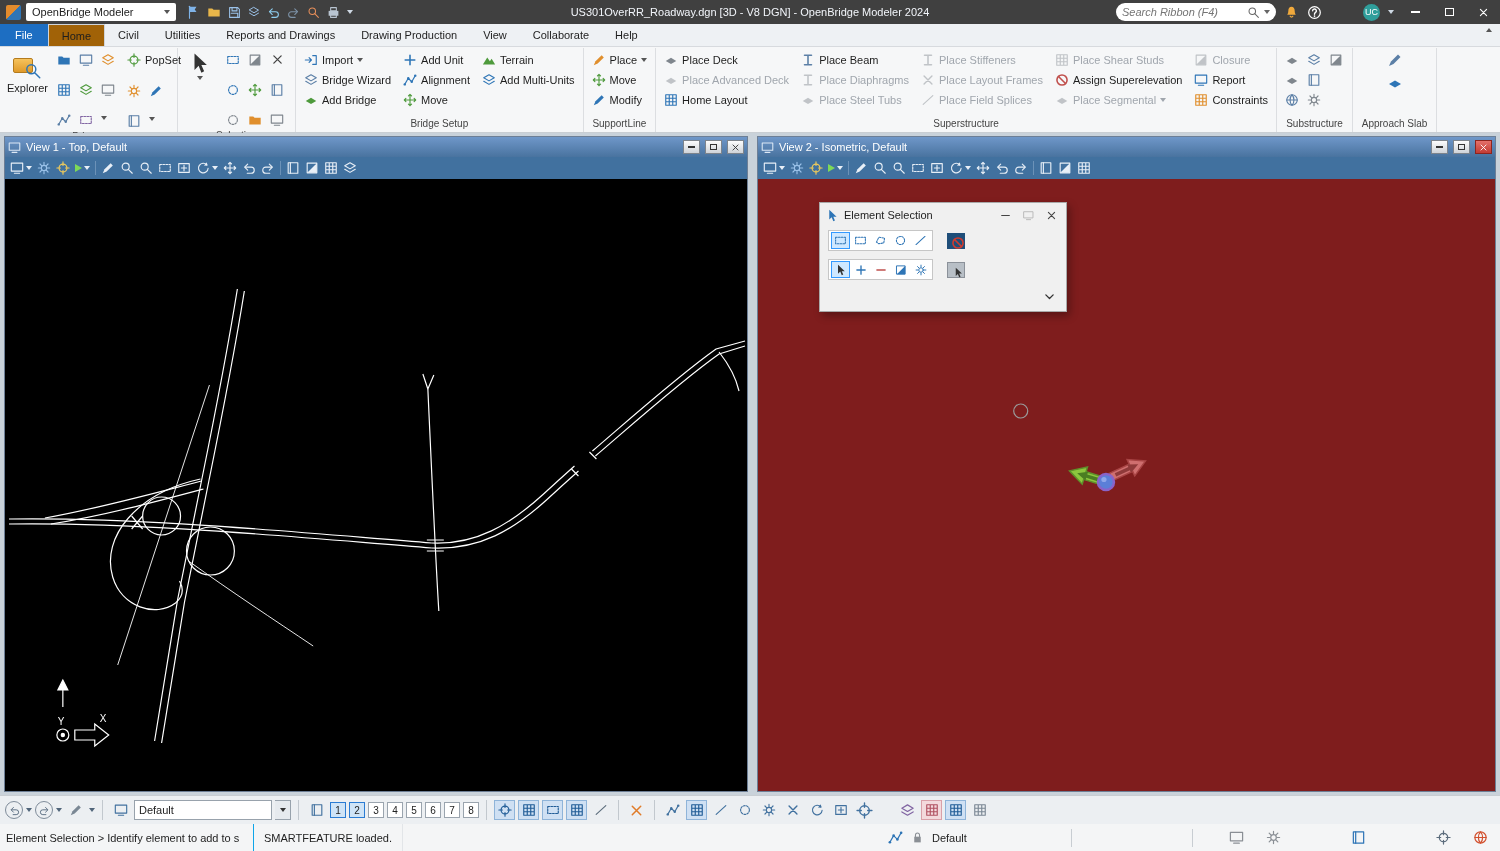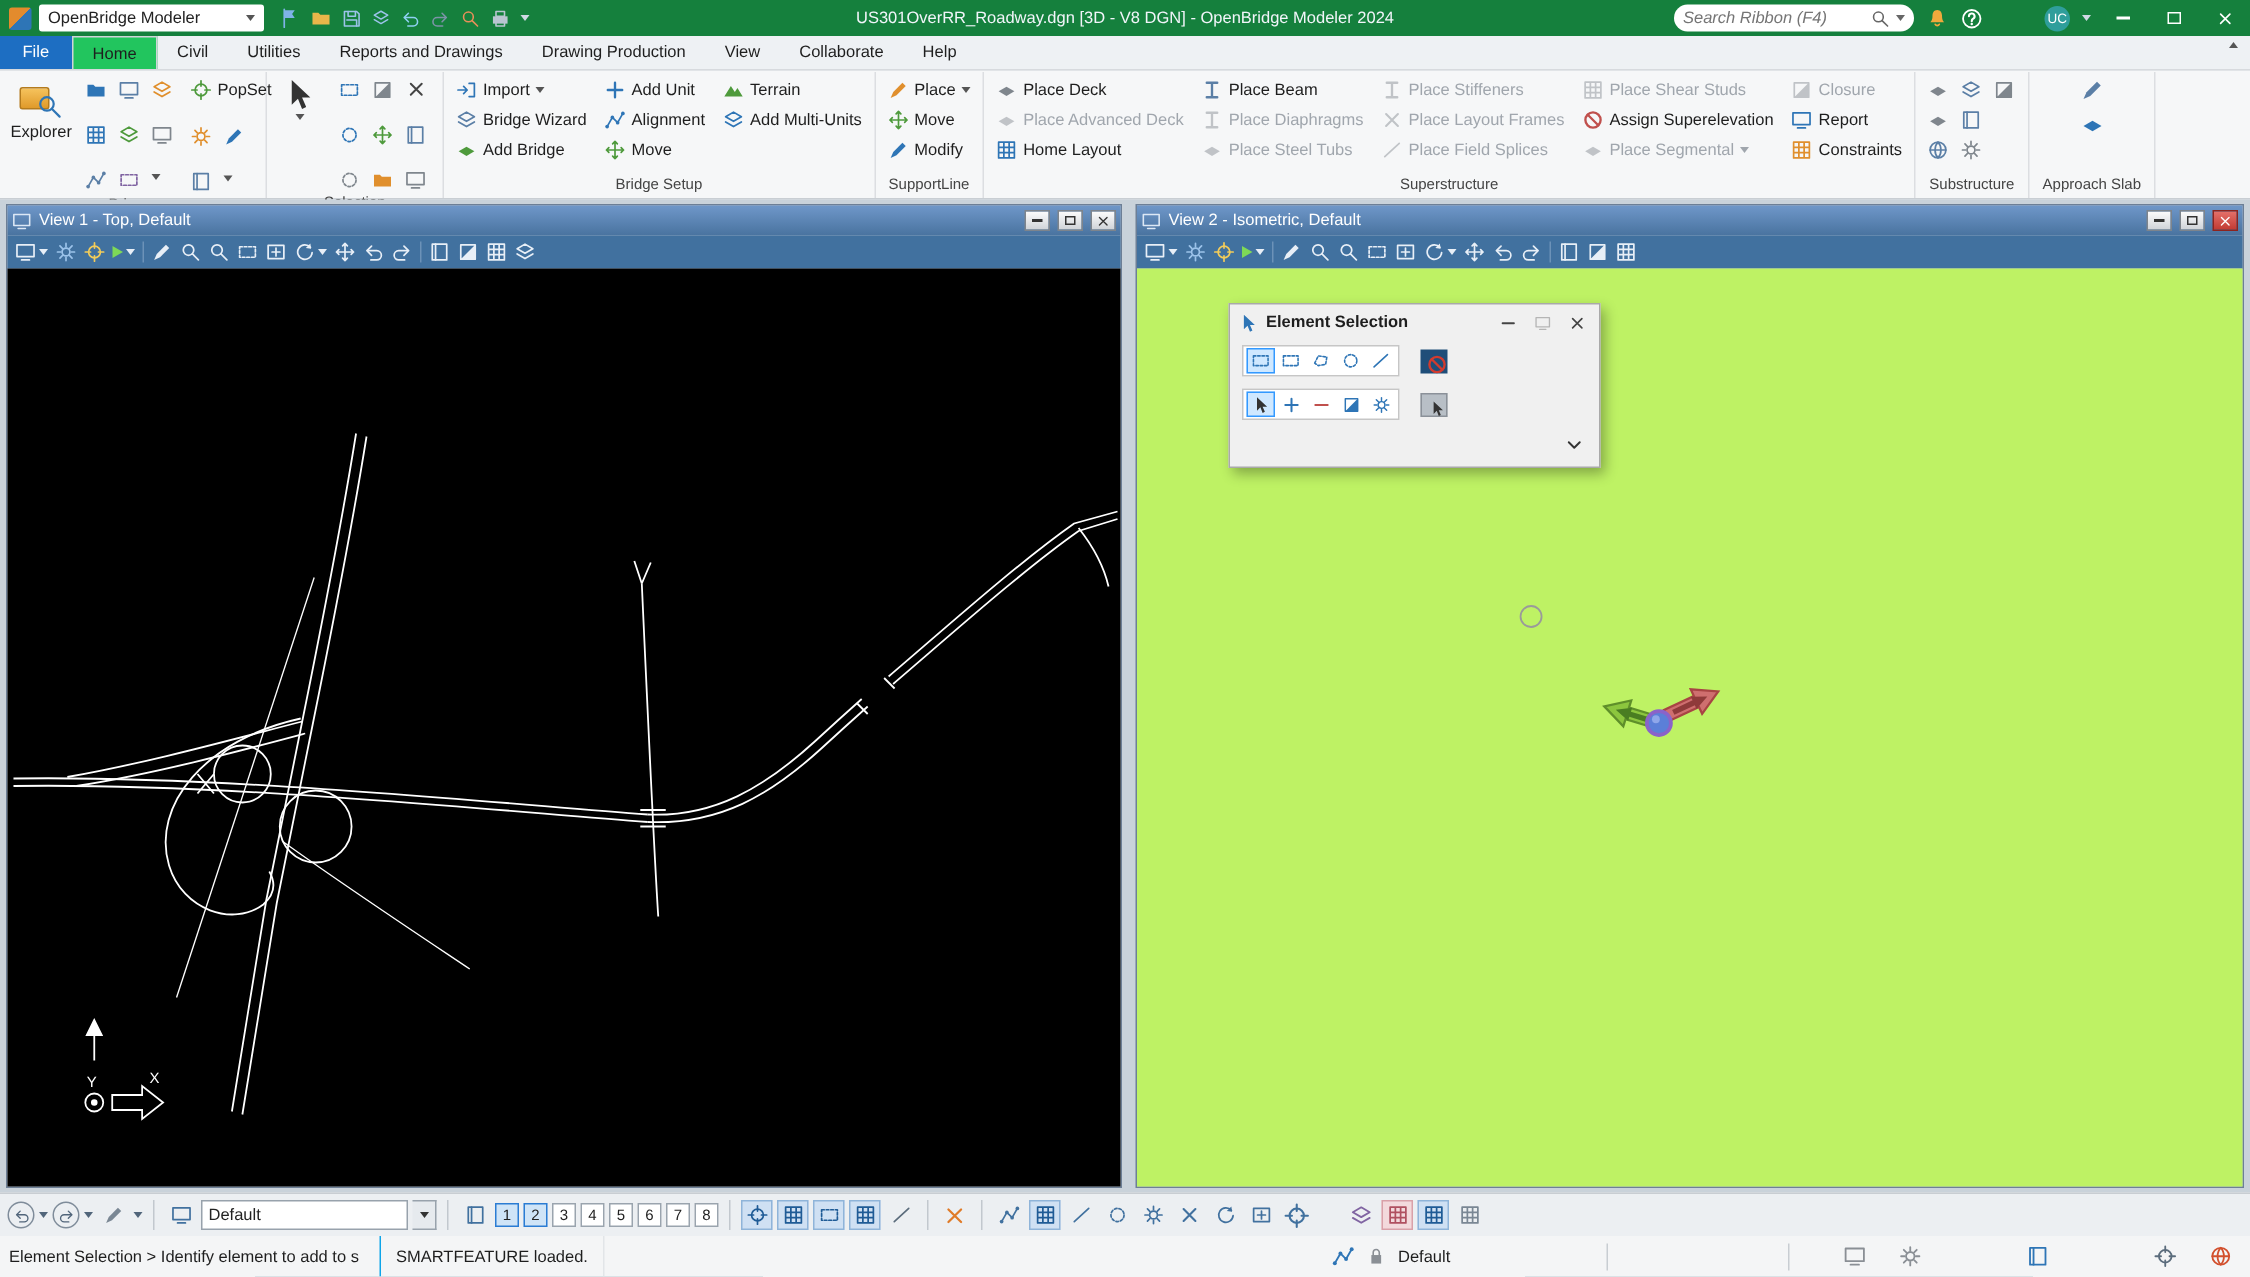--- a/index.html
+++ b/index.html
@@ -3,39 +3,39 @@
 <meta charset="utf-8">
 <style>
   * { box-sizing: border-box; margin:0; padding:0; }
   html,body { width:1500px; height:851px; overflow:hidden; font-family:"Liberation Sans", sans-serif; font-size:11px; background:#d6dde3; cursor:default; }
   body { display:flex; flex-direction:column; }
   svg.i { stroke-width:1.3; stroke-linecap:round; stroke-linejoin:round; display:block; }
   .caret { width:0; height:0; border-left:3.5px solid transparent; border-right:3.5px solid transparent; border-top:4px solid currentColor; display:inline-block; }
   .caret.up { transform:rotate(180deg); }
 
   
-  .titlebar { height:24px; background:#15803d; color:#fff; display:flex; align-items:center; padding:10px 4px; position:relative; flex:0 0 auto; }
+  .titlebar { height:24px; background:#404040; color:#fff; display:flex; align-items:center; padding:10px 4px; position:relative; flex:0 0 auto; }
   .app-logo { width:15px; height:15px; border-radius:2px; background:linear-gradient(135deg,#e38b2d 50%,#2e75b6 50%); margin:0 5px 0 2px; }
   .workflow { display:flex; align-items:center; gap:5px; background:#ffffff; color:#222; height:18px; padding:0 6px; border-radius:2px; width:150px; justify-content:space-between; }
   .qat { display:flex; align-items:center; gap:7px; margin-left:10px; color:#dce6f2; }
   .qat .qbtn { display:flex; align-items:center; }
   .doc-title { position:absolute; left:0; right:0; text-align:center; pointer-events:none; color:#f2f5fa; }
   .tb-right { margin-left:auto; display:flex; align-items:center; gap:8px; }
   .searchbox { display:flex; align-items:center; background:#fff; border-radius:9px; height:18px; width:160px; padding:0 6px; color:#555; gap:4px; }
   .searchbox input { border:none; outline:none; flex:1; font-style:italic; font-size:11px; color:#444; background:transparent; width:100px; font-family:"Liberation Sans",sans-serif; }
   .avatar { width:17px; height:17px; border-radius:50%; background:#2f9e9b; color:#fff; display:flex; align-items:center; justify-content:center; font-size:9px;margin-left:33px; }
   .winbtn { width:26px; height:20px; display:flex; align-items:center; justify-content:center; color:#fff; }
   .win-min i { display:block; width:9px; height:2px; background:#fff; }
   .win-restore i { display:block; width:9px; height:8px; border:1.4px solid #fff; }
 
   
   .tabrow { height:23px; background:#eef1f4; display:flex; align-items:stretch; border-bottom:1px solid #d7dade; flex:0 0 auto; position:relative; }
   .tab { padding:0 13px; display:flex; align-items:center; color:#1e1e1e; }
   .tab.file { background:#1d6ec2; color:#fff; padding:0 15px; }
-  .tab.active { background:#22c55e; border:1px solid #d0d4d8; border-bottom:none; }
+  .tab.active { background:#a16207; border:1px solid #d0d4d8; border-bottom:none; }
   .collapse-btn { position:absolute; right:8px; top:4px; color:#555; }
 
   
   .ribbon { height:86px; background:#f6f7f8; display:flex; border-bottom:1px solid #c9ced3; padding:1px 0 0 2px; flex:0 0 auto; }
   .rgroup { display:flex; flex-direction:column; border-right:1px solid #dcdee1; padding:2px 5px 0; }
   .rgroup-body { flex:1; display:flex; gap:6px; align-items:flex-start; }
   .rgroup-label { text-align:center; font-size:10px; color:#444; padding:1px 0 3px; }
   .bigbtn { width:50px; display:flex; flex-direction:column; align-items:center; gap:2px; padding-top:2px; color:#1e1e1e; }
   .explorer-ic { position:relative; width:30px; height:28px; }
   .explorer-ic .fold { position:absolute; left:1px; top:6px; width:20px; height:15px; background:linear-gradient(#f6c35d,#e09a2a); border:1px solid #b47b1d; border-radius:2px; }
@@ -58,21 +58,21 @@
   .view-title { flex:1; white-space:nowrap; overflow:hidden; }
   .vwbtn { width:17px; height:14px; background:linear-gradient(#fcfcfc,#cfd3d8); border:1px solid #7d848c; display:flex; align-items:center; justify-content:center; color:#333; }
   .vwbtn.close-red { background:linear-gradient(#e4706a,#c23b33); color:#fff; border-color:#8d241e; }
   .vwbtn i.rest { display:block; width:7px; height:6px; border:1px solid currentColor; }
   .vwbtn i.minb { display:block; width:7px; height:1.5px; background:currentColor; }
   .view-toolbar { height:22px; background:#41719f; display:flex; align-items:center; gap:1px; padding:0 3px; flex:0 0 auto; color:#e8eff7; }
   .vt { height:19px; padding:0 2px; display:flex; align-items:center; gap:2px; }
   .vt-sep { width:1px; height:14px; background:#6c92b8; margin:0 2px; }
   .play-tri { width:0;height:0;border-top:4.5px solid transparent;border-bottom:4.5px solid transparent;border-left:7px solid #7ed957; }
   .canvas1 { flex:1; background:#000; position:relative; overflow:hidden; }
-  .canvas2 { flex:1; background:#bef264; position:relative; overflow:hidden;font-weight:bold; }
+  .canvas2 { flex:1; background:#7f1d1d; position:relative; overflow:hidden; }
   .canvas1 svg.full, .canvas2 svg.full { position:absolute; inset:0; width:100%; height:100%; }
 
   
   .dialog { position:absolute; left:61px; top:23px; width:248px; height:110px; background:#f0f0f0; border:1px solid #a9a9a9; box-shadow:3px 4px 8px rgba(0,0,0,.3); }
   .dlg-titlebar { height:24px; display:flex; align-items:center; gap:5px; padding:0 6px; color:#1e1e1e; }
   .dlg-title { flex:1; }
   .dlg-btn { width:18px; height:16px; display:flex; align-items:center; justify-content:center; color:#444; }
   .dlg-body { padding:3px 8px; display:flex; flex-direction:column; gap:8px; }
   .dlg-row { display:flex; align-items:center; gap:14px; }
   .tgroup { display:flex; gap:1px; background:#fff; border:1px solid #c6c6c6; padding:1px 2px; }

